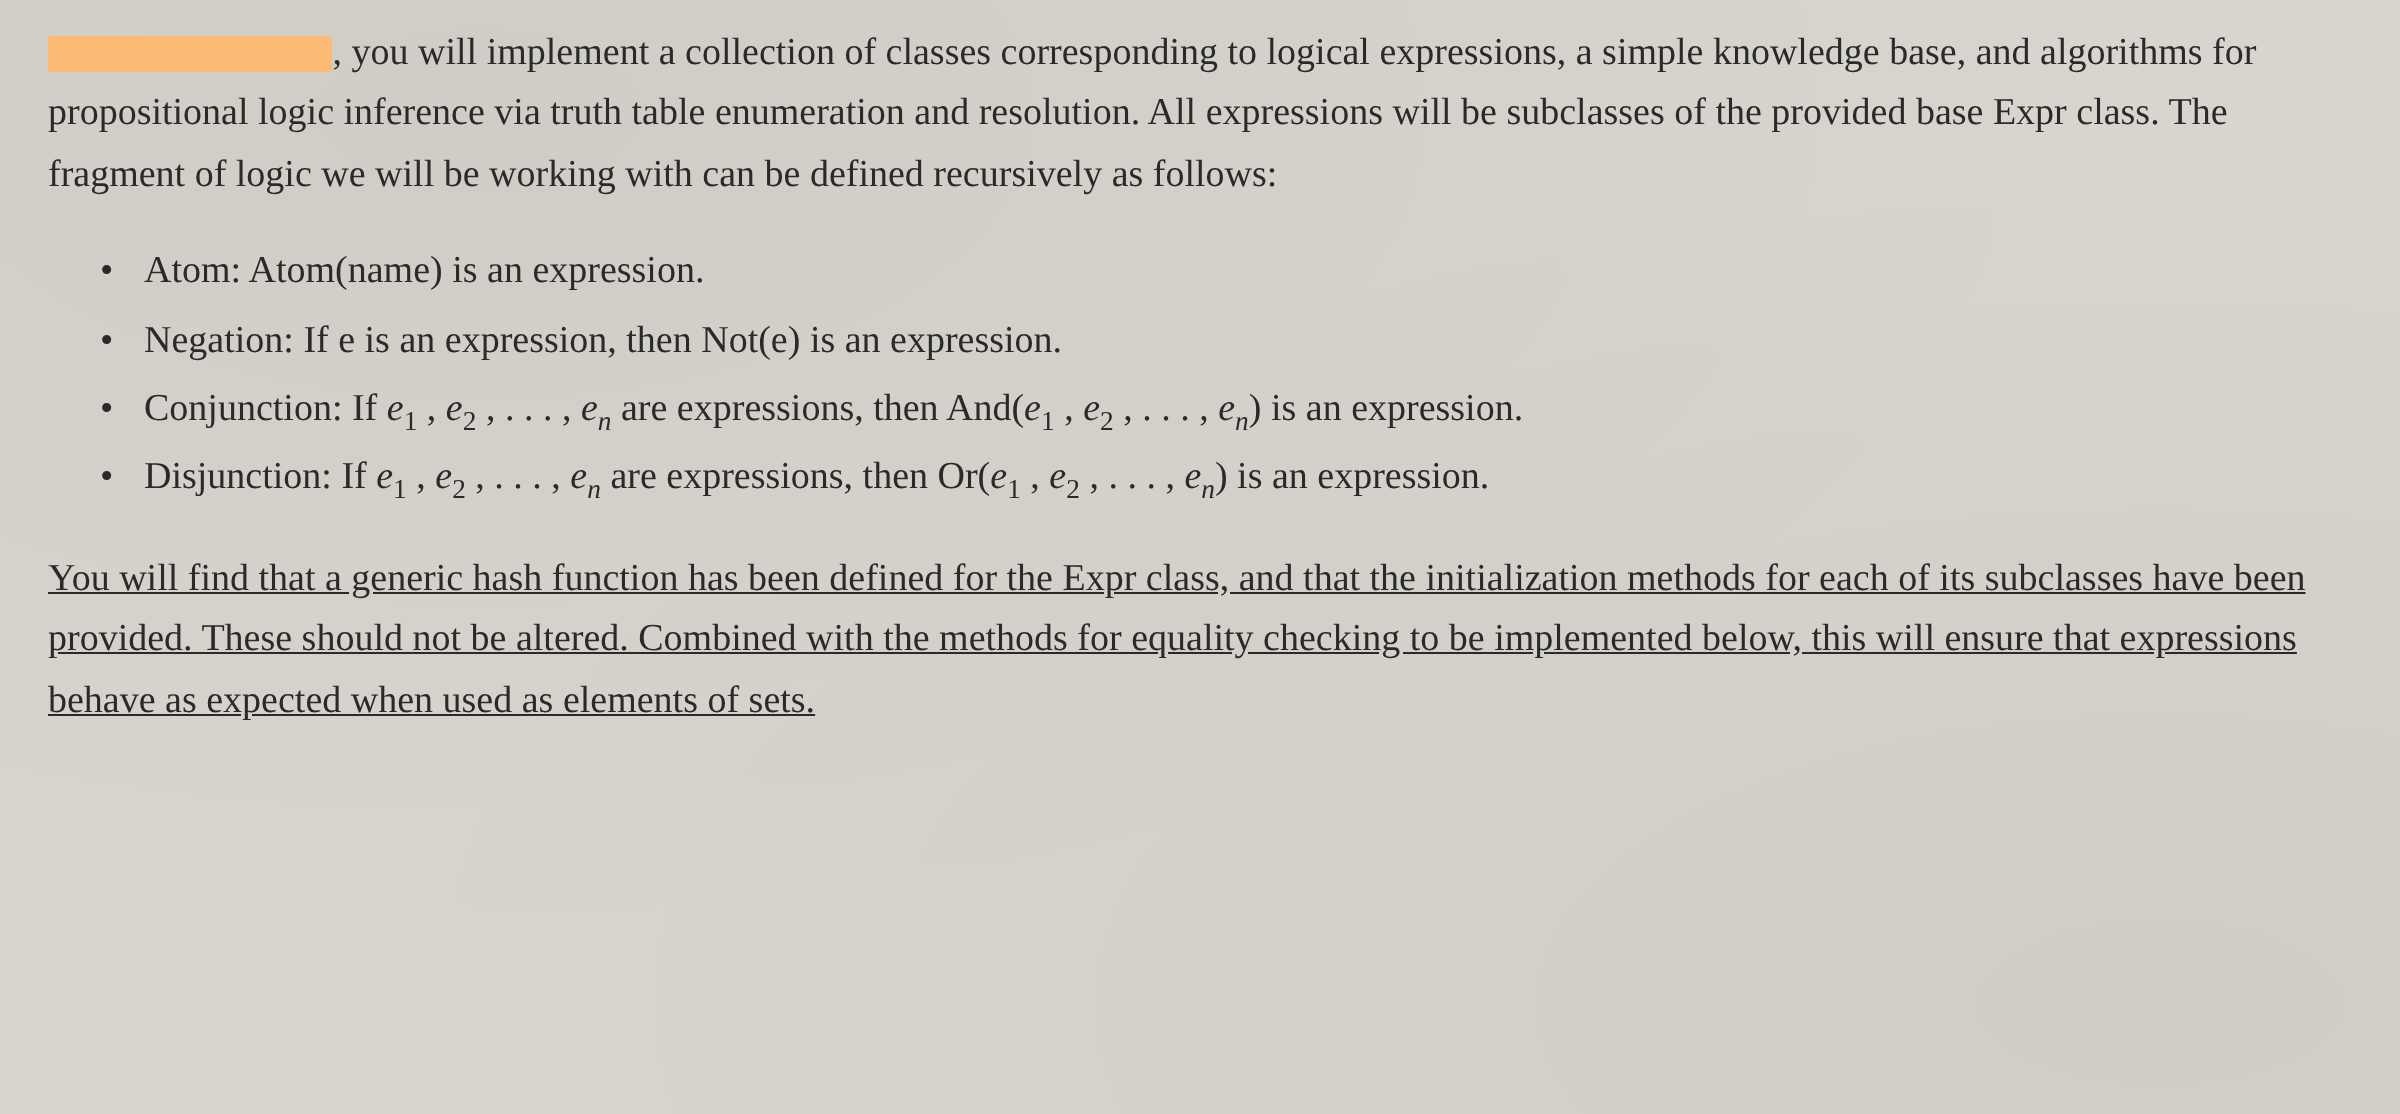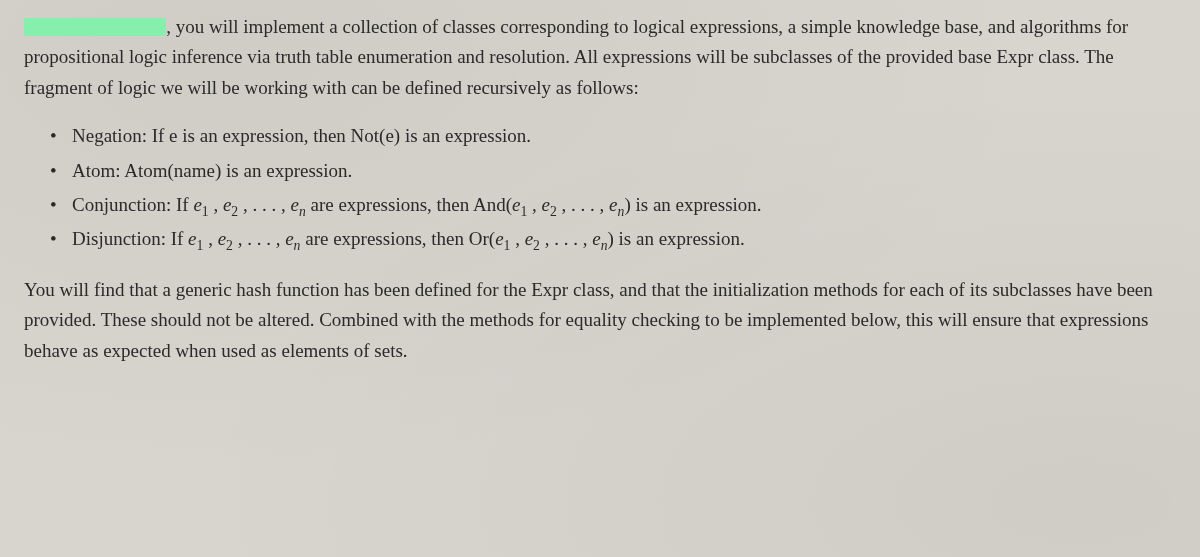--- a/index.html
+++ b/index.html
@@ -31,21 +31,21 @@
     }
     .content {
       position: relative;
       z-index: 1;
     }
     .intro {
       margin-bottom: 18px;
     }
     .strike {
       display: inline-block;
-      background: #86efac;
+      background: #fdba74;
       color: transparent;
       border-radius: 2px;
       padding: 0 2px;
       line-height: 0.95;
       vertical-align: baseline;
     }
     ul {
       list-style: none;
       margin: 0 0 20px 26px;
     }
@@ -65,32 +65,33 @@
     .sub {
       font-size: 0.72em;
       vertical-align: sub;
       line-height: 0;
     }
     .ital {
       font-style: italic;
     }
     .outro {
       margin-top: 6px;
+      text-decoration: underline;
     }
   </style>
 </head>
 <body>
 <div class="paper-texture"></div>
 
 <div class="content">
   <p class="intro">
     <span class="strike">In this assignment</span><span>, you will implement a collection of classes corresponding to logical expressions, a simple knowledge base, and algorithms for propositional logic inference via truth table enumeration and resolution. All expressions will be subclasses of the provided base Expr class. The fragment of logic we will be working with can be defined recursively as follows:</span>
   </p>
 
   <ul>
+    <li><span>Atom:</span><span> Atom(name) is an expression.</span></li>
     <li><span>Negation:</span><span> If e is an expression, then Not(e) is an expression.</span></li>
-    <li><span>Atom:</span><span> Atom(name) is an expression.</span></li>
     <li><span>Conjunction:</span><span> If <span class="ital">e</span><span class="sub">1</span> , <span class="ital">e</span><span class="sub">2</span> , . . . , <span class="ital">e</span><span class="sub ital">n</span> are expressions, then And(<span class="ital">e</span><span class="sub">1</span> , <span class="ital">e</span><span class="sub">2</span> , . . . , <span class="ital">e</span><span class="sub ital">n</span>) is an expression.</span></li>
     <li><span>Disjunction:</span><span> If <span class="ital">e</span><span class="sub">1</span> , <span class="ital">e</span><span class="sub">2</span> , . . . , <span class="ital">e</span><span class="sub ital">n</span> are expressions, then Or(<span class="ital">e</span><span class="sub">1</span> , <span class="ital">e</span><span class="sub">2</span> , . . . , <span class="ital">e</span><span class="sub ital">n</span>) is an expression.</span></li>
   </ul>
 
   <p class="outro">You will find that a generic hash function has been defined for the Expr class, and that the initialization methods for each of its subclasses have been provided. These should not be altered. Combined with the methods for equality checking to be implemented below, this will ensure that expressions behave as expected when used as elements of sets.</p>
 </div>
 
 </body></html>

